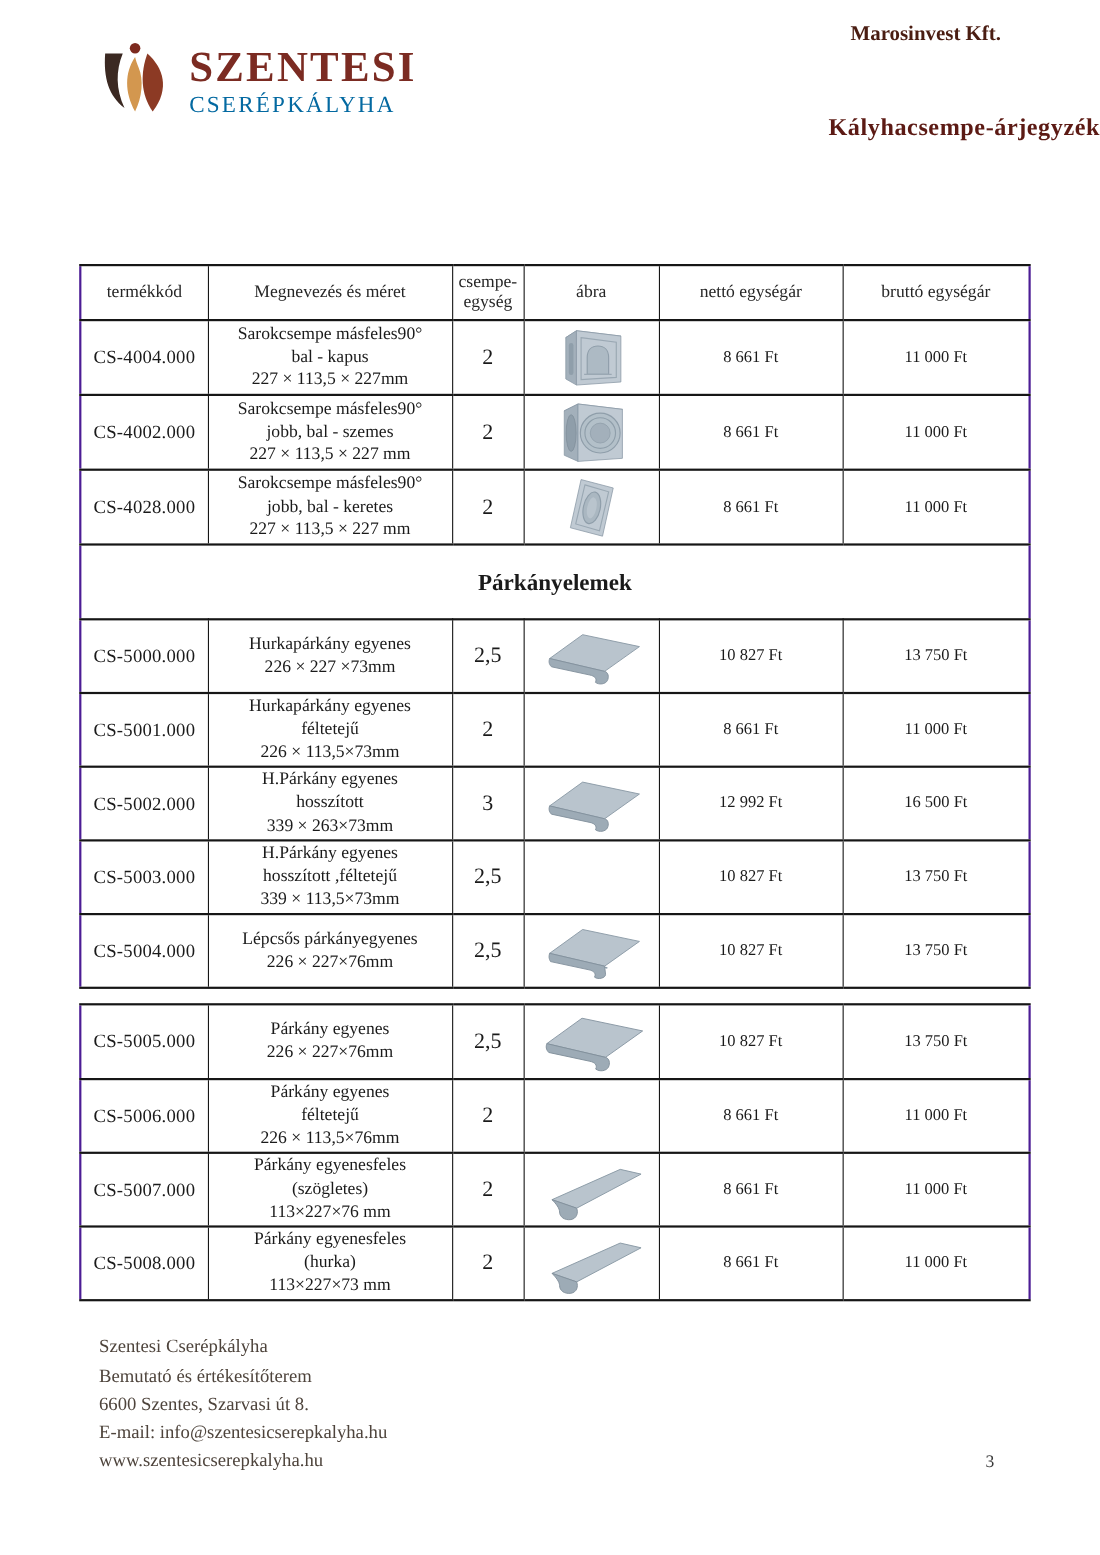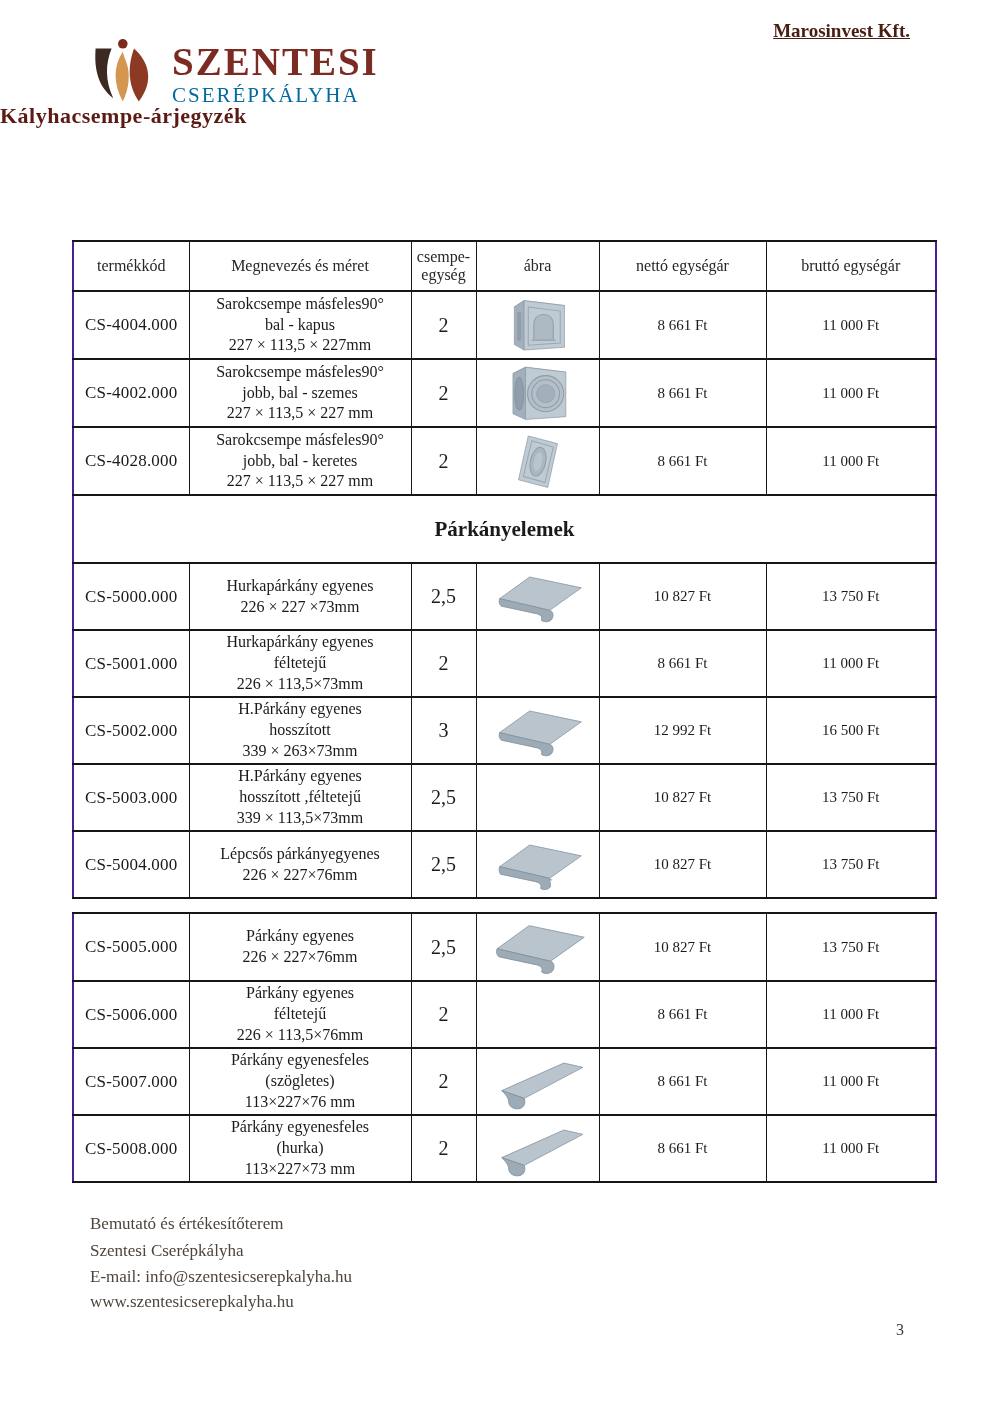--- a/index.html
+++ b/index.html
@@ -7,22 +7,22 @@
     position:relative; width:1000px; height:1414px; background:#ffffff;
     font-family:"Liberation Serif", serif; color:#1a1a1a; overflow:hidden;
   }
 
   
   .brand { position:absolute; left:86px; top:28px; display:flex; align-items:center; }
   .logo-icon { width:80px; height:86px; flex:0 0 auto; }
   .logo-text { margin-left:6px; padding-top:8px; }
   .logo-line1 { font-size:39px; font-weight:bold; color:#7b2b22; letter-spacing:2px; line-height:1.0; }
   .logo-line2 { font-size:21px; font-weight:normal; color:#0369a1; letter-spacing:2px; line-height:1.1; margin-top:3px; }
-  .partner { position:absolute; top:20px; right:90px; font-size:19px; font-weight:bold; color:#4a1d12;text-decoration:underline; }
-  .doc-title { position:absolute; top:103px; left:0; width:100%; text-align:left;
+  .partner { position:absolute; top:20px; right:90px; font-size:19px; font-weight:bold; color:#4a1d12; }
+  .doc-title { position:absolute; top:103px; left:0; width:100%; text-align:right;
                font-size:22px; font-weight:bold; color:#5c1a14; letter-spacing:0.5px; }
 
   
   .ptable { position:absolute; left:72px; border-collapse:collapse; table-layout:fixed; width:863px;
             background:#fff; }
   .tableA { top:240px; }
   .tableB { top:912px; }
   .ptable { border:2px solid #4c1d95; }
   .ptable td, .ptable th {
     border-left:1px solid #161616; border-right:1px solid #161616;
@@ -338,20 +338,21 @@
               <use href="#shelf-long"></use>
             </svg>
       </td>
       <td class="price">8 661 Ft</td>
       <td class="price">11 000 Ft</td>
     </tr>
     </tbody>
   </table>
 
   <div class="footer">
+    <div>Szentesi Cserépkályha</div>
     <div>Bemutató és értékesítőterem</div>
-    <div>Szentesi Cserépkályha</div>
+    <div>6600 Szentes, Szarvasi út 8.</div>
     <div>E-mail: info@szentesicserepkalyha.hu</div>
     <div>www.szentesicserepkalyha.hu</div>
   </div>
   <div class="pageno">3</div>
 
 </div>
 
 </body></html>

